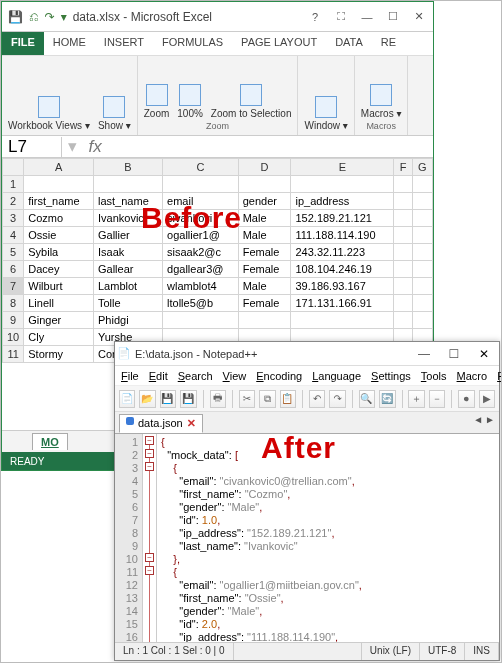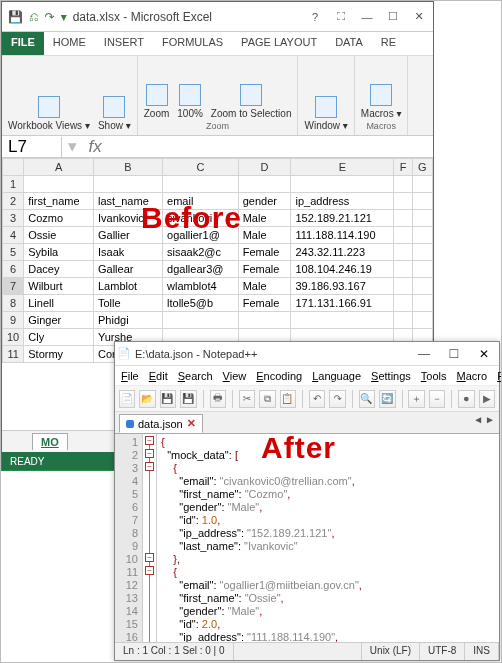--- a/index.html
+++ b/index.html
@@ -43,21 +43,21 @@
   .np-title .tt { flex:1; padding-left:2px; color:#333;}
   .np-title .wbtn { display:flex;}
   .np-title .wicon { width:30px; height:22px; font-size:12px;}
   .np-title .wicon.close:hover, .np-title .wicon.close { color:#000;}
   .np-menu { height:20px; display:flex; gap:10px; padding:0 6px; font-size:11px; align-items:center; border-bottom:1px solid #eee;}
   .np-menu span u { text-decoration:underline;}
   .np-tool { height:26px; display:flex; align-items:center; gap:4px; padding:0 4px; border-bottom:1px solid #ddd; background:#f6f6f6;}
   .tb { width:18px; height:18px; border:1px solid #ccc; background:linear-gradient(#fff,#eee); font-size:10px; display:flex; align-items:center; justify-content:center; color:#666;}
   .tb.sep { width:1px; background:#ccc; border:none; margin:0 2px;}
   .np-tabs { height:22px; display:flex; align-items:flex-end; padding:0 4px; background:#f0f0f0; border-bottom:1px solid #aaa; font-size:11px;}
-  .np-tab { background:#fff; border:1px solid #aaa; border-bottom:1px solid #fff; padding:2px 6px; display:flex; gap:4px; align-items:center;}
+  .np-tab { background:#fff; border:1px solid #aaa; border-bottom:1px solid #fff; padding:2px 6px; display:flex; gap:4px; }
   .np-tab .dot { width:8px; height:8px; background:#3a7ad8; border-radius:2px;}
   .np-tab .x { color:#c33; font-weight:bold; cursor:pointer;}
   .np-body { position:absolute; top:92px; bottom:18px; left:0; right:0; overflow:hidden; display:flex; font-family:Consolas, monospace; font-size:11px;}
   .gut { width:28px; background:#e8e8e8; color:#888; text-align:right; padding:2px 4px 0 0; border-right:1px solid #ccc;}
   .gut div { height:13px; line-height:13px;}
   .fold { width:14px; border-right:1px solid #ccc; position:relative;}
   .fold .fl { position:absolute; left:2px; width:9px; height:9px; border:1px solid #a33; background:#fff; font-size:8px; text-align:center; line-height:7px; color:#a33;}
   .fold .ln { position:absolute; left:6px; width:1px; background:#c66;}
   .code { flex:1; padding:2px 4px 0 4px; white-space:pre; color:#000;}
   .code div { height:13px; line-height:13px;}

